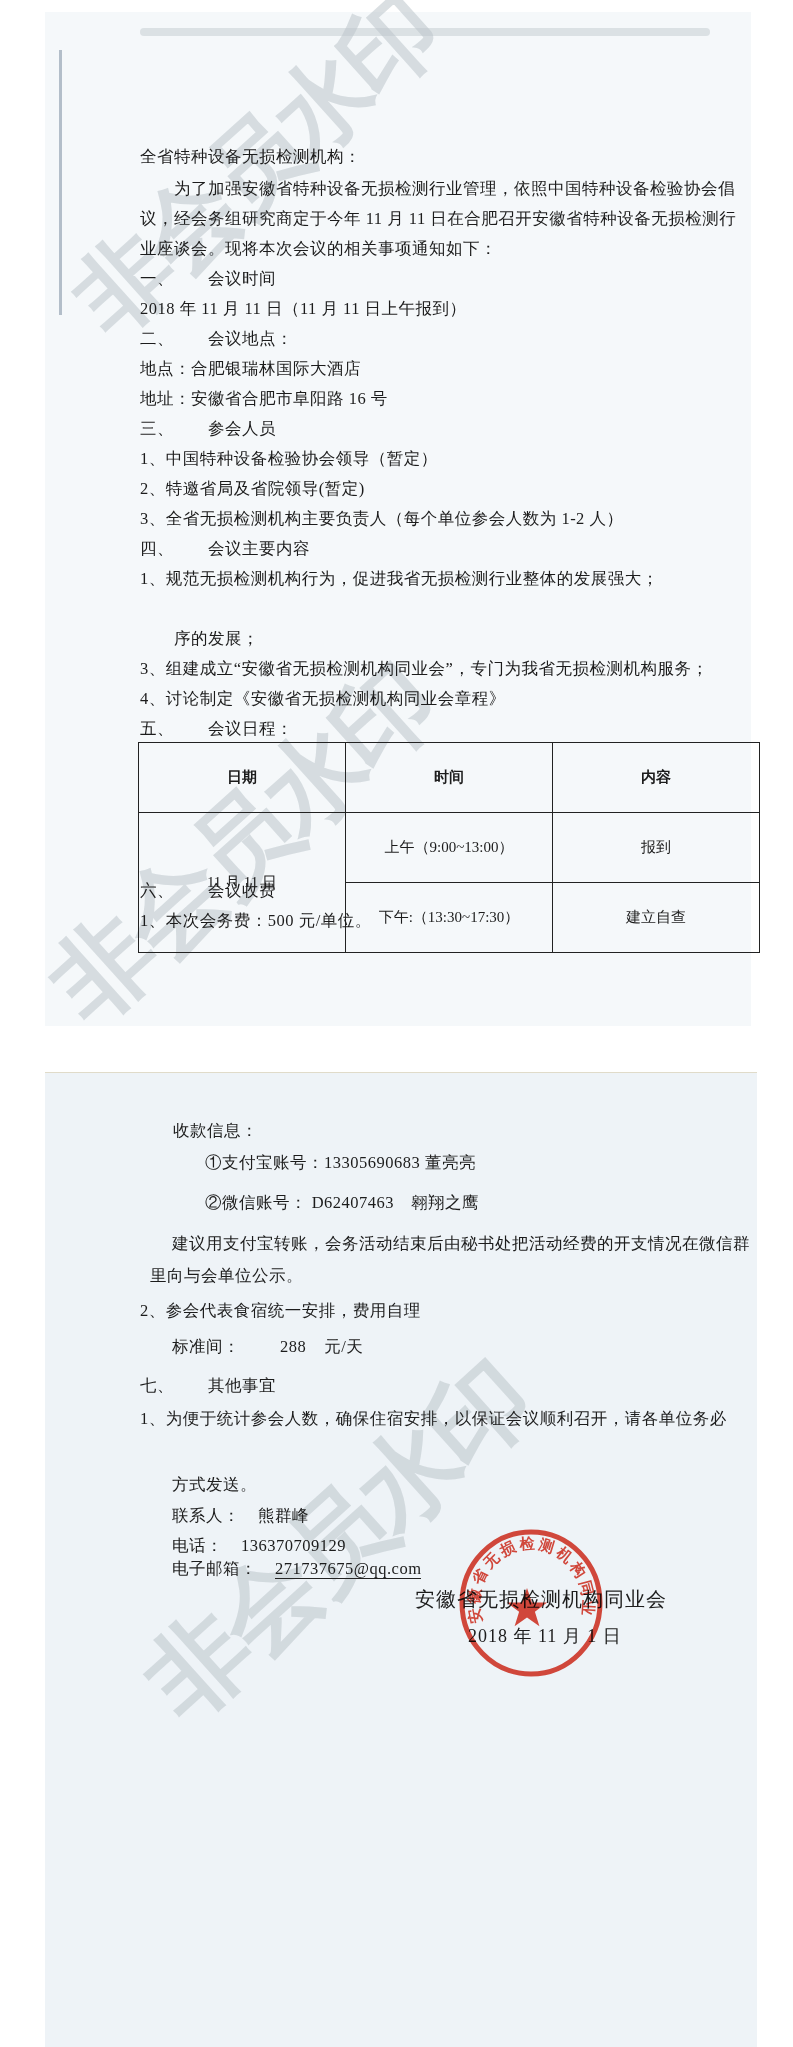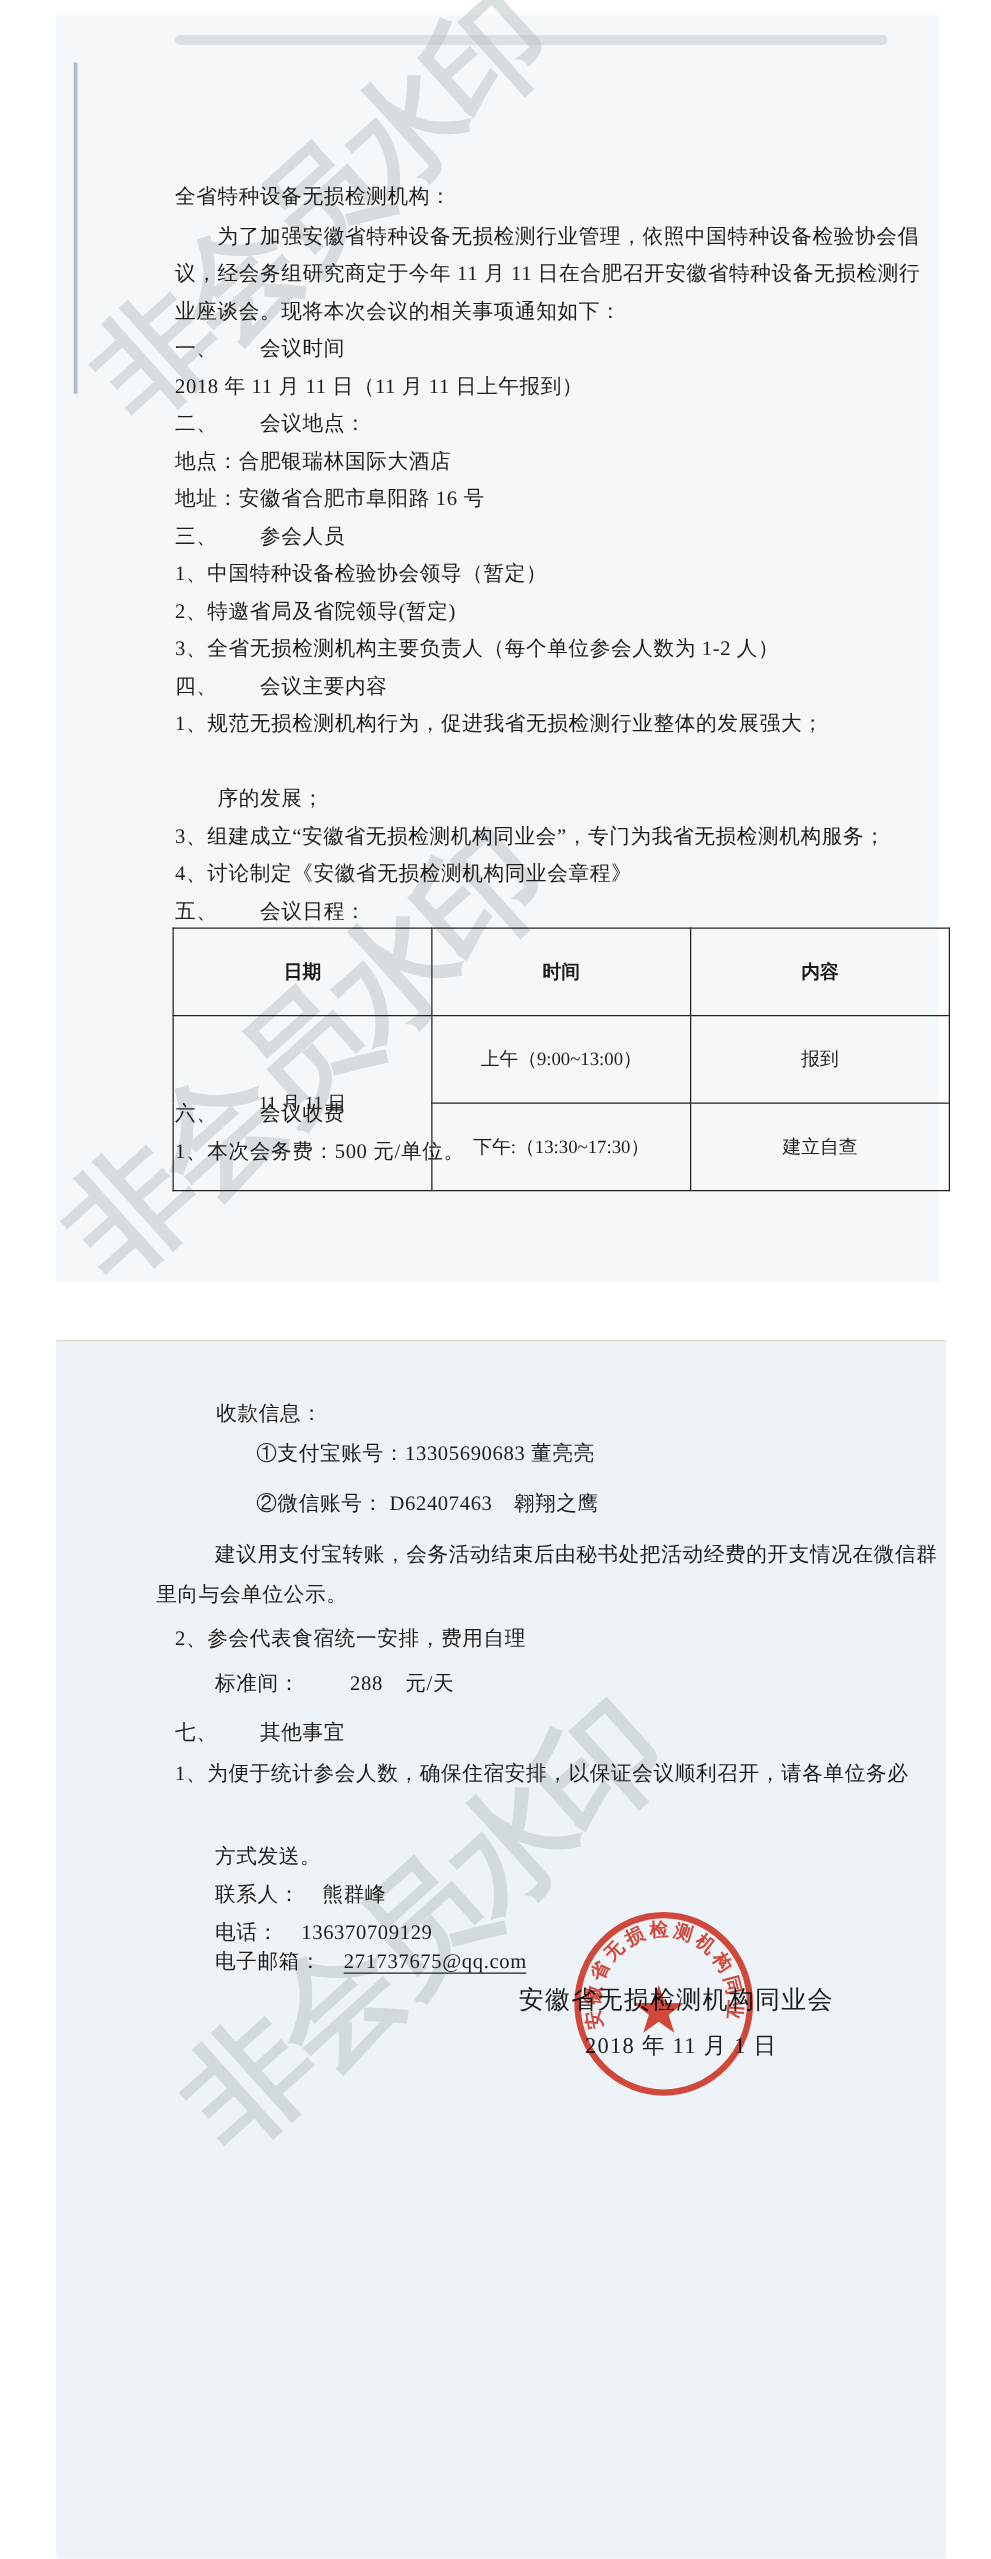--- a/index.html
+++ b/index.html
@@ -47,21 +47,21 @@
   #schedule{position:absolute;z-index:2;left:138px;top:742px;border-collapse:collapse;}
   #schedule th,#schedule td{border:1.5px solid #222;text-align:center;font-size:15px;
       font-family:"Liberation Serif","DejaVu Serif",serif;padding:16px;}
   #schedule th{font-weight:700;width:174px;height:37px;}
   #schedule td{height:37px;}
   
   #l-payee{left:173px;top:1120px;}
   #l-alipay{left:205px;top:1152px;}
   #l-wechat{left:205px;top:1192px;}
   #l-adv0{left:172px;top:1233px;}
-  #l-adv1{left:125px;top:1265px;text-align:right;}
+  #l-adv1{left:150px;top:1265px;text-align:right;}
   #l-item2{left:140px;top:1300px;}
   #l-room{left:172px;top:1336px;}
   #l-s7{left:140px;top:1375px;}
   #l-note0{left:140px;top:1408px;}
   #l-note1{left:172px;top:1441px;}
   #l-note2{left:172px;top:1474px;}
   #l-contact{left:172px;top:1505px;}
   #l-phone{left:172px;top:1535px;}
   #l-email{left:172px;top:1558px;}
   #l-org{left:415px;top:1586px;font-size:20px;letter-spacing:1px;}

